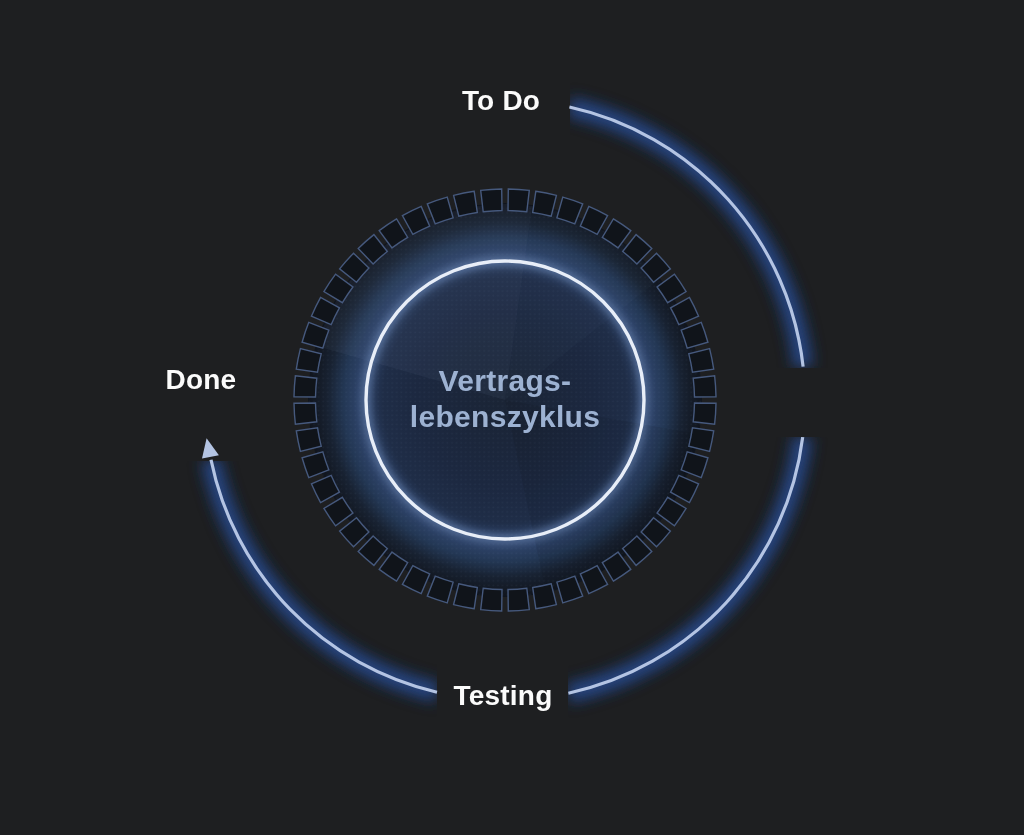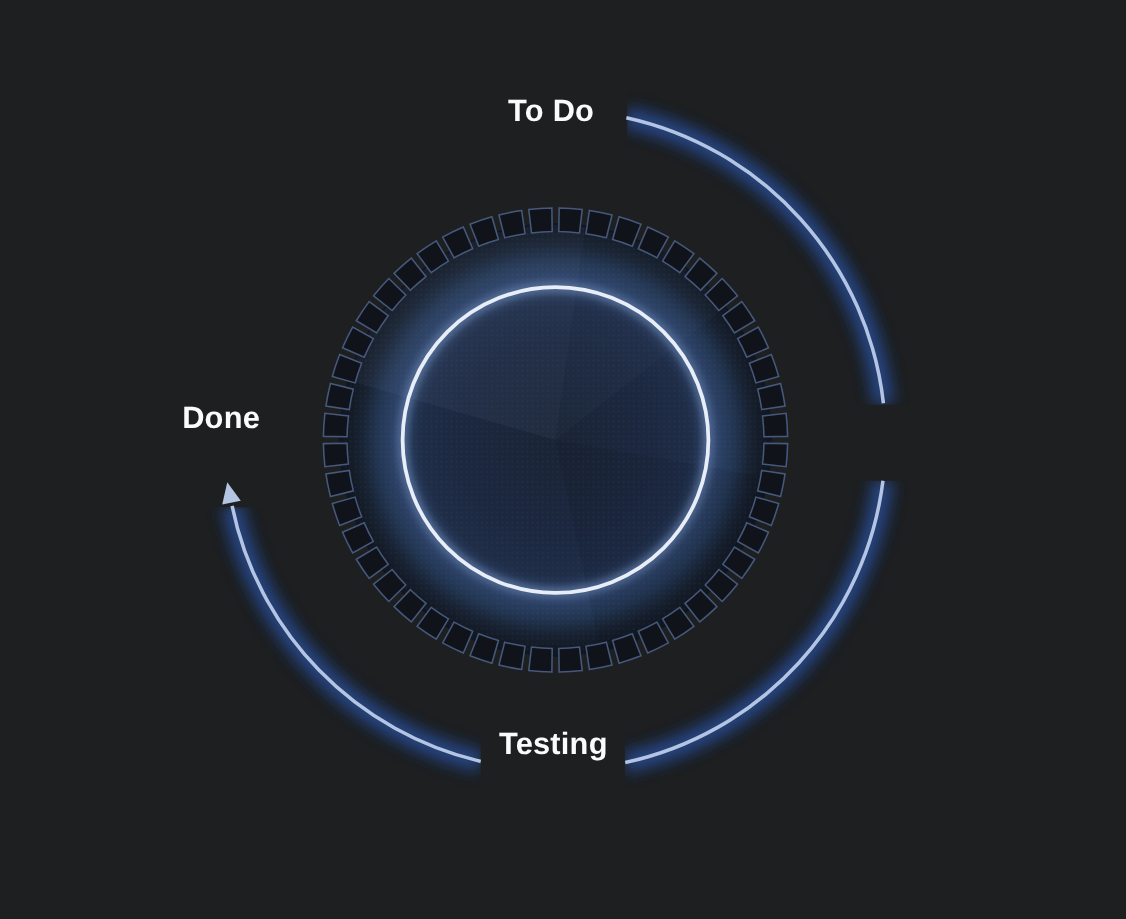--- a/index.html
+++ b/index.html
@@ -21,21 +21,21 @@
     position: absolute;
     transform: translate(-50%, -50%);
     color: #fbfbfb;
     font-size: 28px;
     font-weight: 700;
     white-space: nowrap;
     letter-spacing: 0.2px;
   }
   .stage-top    { left: 501px; top: 101px; }
   .stage-right  { left: 821px; top: 402px; }
-  .stage-bottom { left: 503px; top: 676px; }
+  .stage-bottom { left: 503px; top: 696px; }
   .stage-left   { left: 201px; top: 380px; }
   .center-label {
     position: absolute;
     left: 505px; top: 399px;
     transform: translate(-50%, -50%);
     color: #9db2d2;
     font-size: 30px;
     font-weight: 700;
     line-height: 36px;
     text-align: center;
@@ -159,14 +159,18 @@
   </g>
     </svg>
 
   <div class="stage-label stage-top">To Do</div>
 
 
   <div class="stage-label stage-bottom">Testing</div>
 
   <div class="stage-label stage-left">Done</div>
 
+  <div class="center-label">
+    <div>Vertrags-</div>
+    <div>lebenszyklus</div>
+  </div>
 
 </div>
 
 </body></html>

